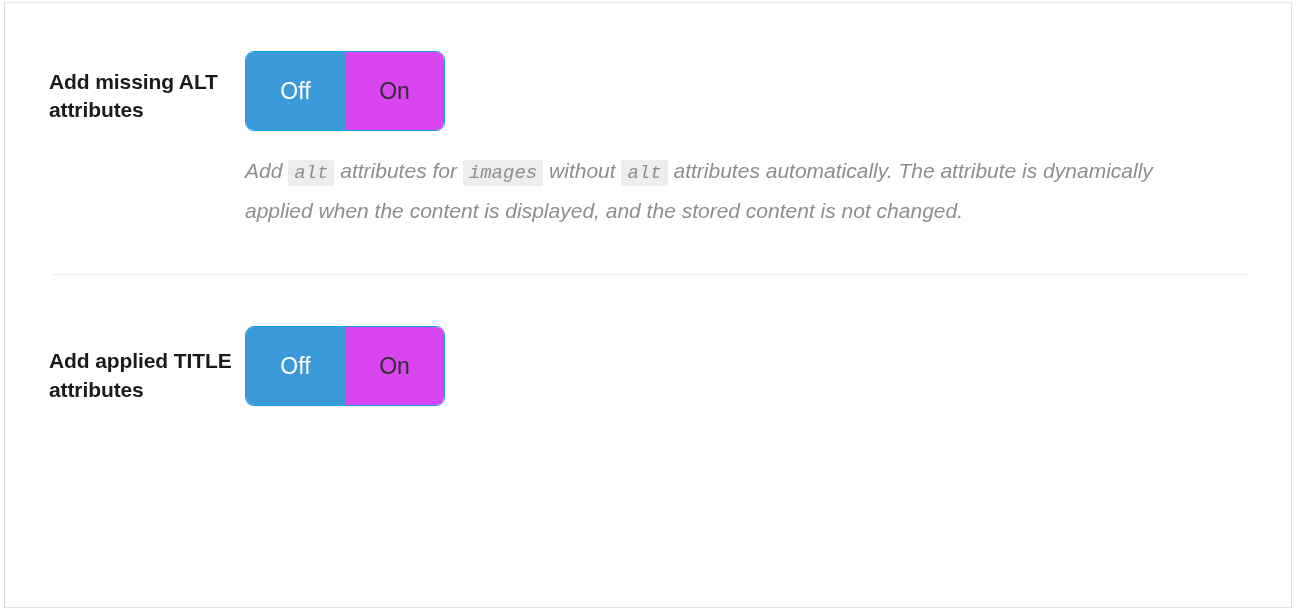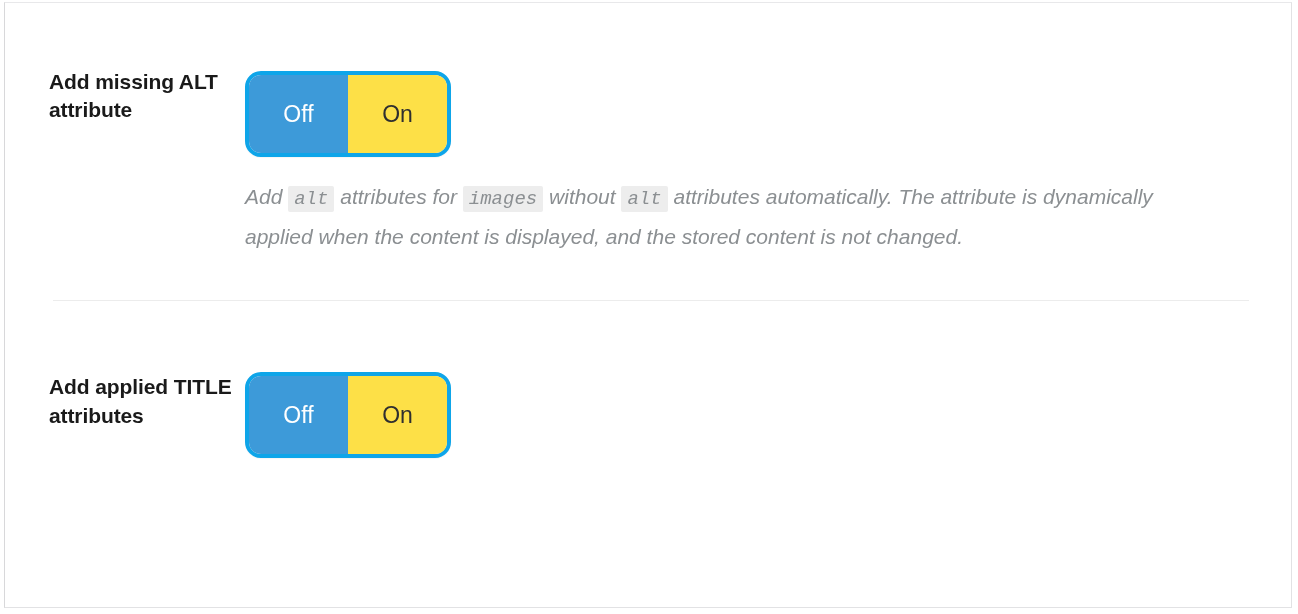--- a/index.html
+++ b/index.html
@@ -63,38 +63,37 @@
     letter-spacing: -0.1px;
   }
 
   .control-col {
     flex: 1 1 auto;
     min-width: 0;
   }
 
   .toggle {
     display: inline-flex;
-    border-radius: 16px;
+    border-radius: 9px;
     overflow: hidden;
     background: #f6f6f6;
-    border: 4px solid #0ea5e9;
+    border: 1px solid #0ea5e9;
     box-sizing: border-box;
     box-shadow: 0 1px 1px rgba(0,0,0,0.04);
-    margin-top: 20px;
   }
 
   .toggle-seg {
     width: 99px;
     height: 78px;
     display: flex;
     align-items: center;
     justify-content: center;
     font-size: 23px;
     color: #2f2f2f;
-    background: #fde047;
+    background: #d946ef;
     cursor: pointer;
     user-select: none;
     box-sizing: border-box;
   }
 
   .toggle-seg.active {
     background: #3d9ad9;
     color: #ffffff;
   }
 
@@ -142,21 +141,21 @@
 </style>
 </head>
 <body>
 
 <div class="panel">
   <div class="settings-list">
 
     <div class="setting-row" id="row-alt">
       <div class="row-inner">
         <div class="label-col">
-          <div class="setting-label">Add missing ALT attribute</div>
+          <div class="setting-label">Add missing ALT attributes</div>
         </div>
         <div class="control-col">
           <div class="toggle">
             <div class="toggle-seg active">Off</div>
             <div class="toggle-seg">On</div>
           </div>
           <p class="desc">Add <code>alt</code> attributes for <code>images</code> without <code>alt</code> attributes automatically. The attribute is dynamically applied when the content is displayed, and the stored content is not changed.</p>
         </div>
       </div>
     </div>

